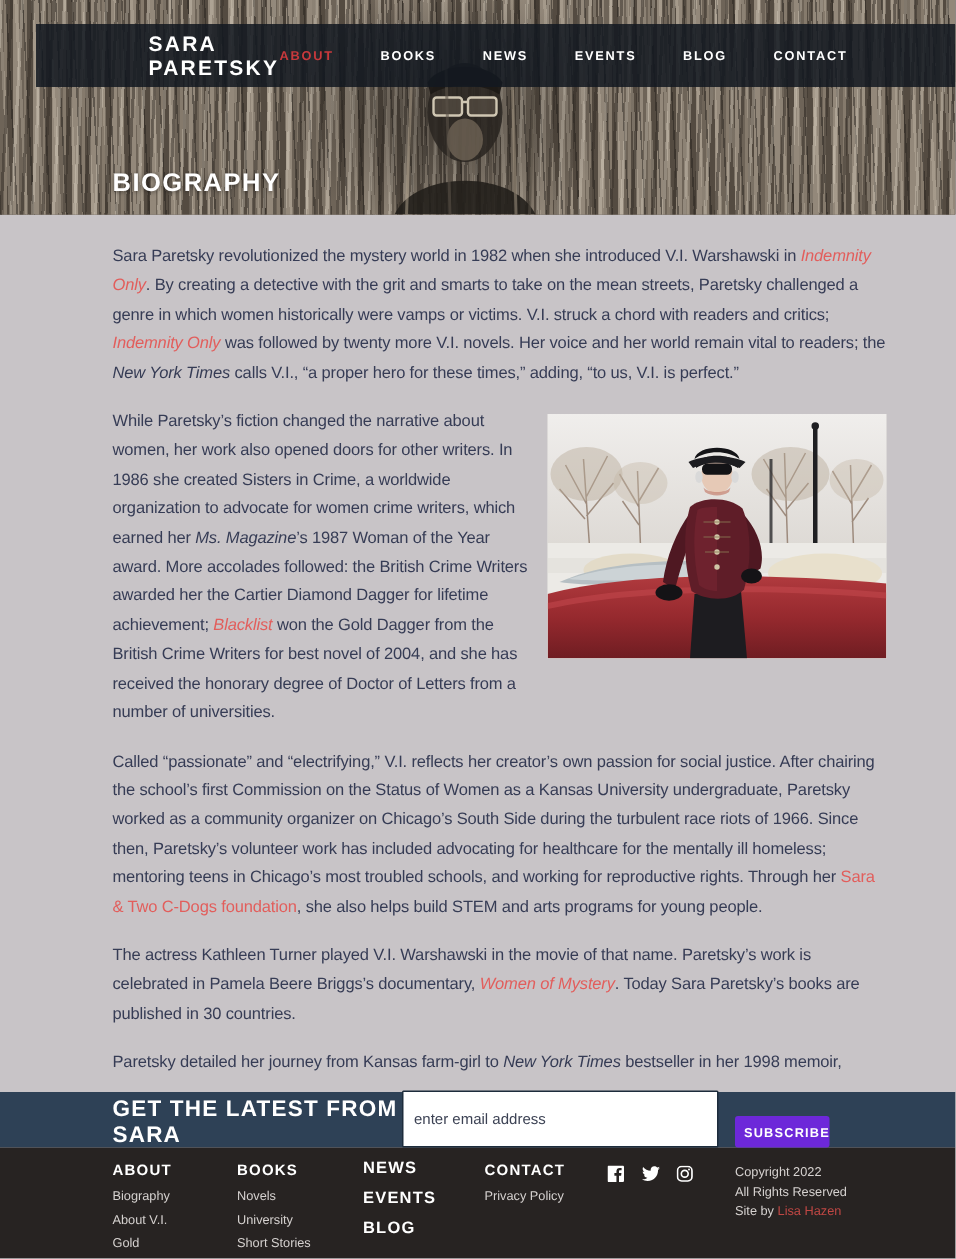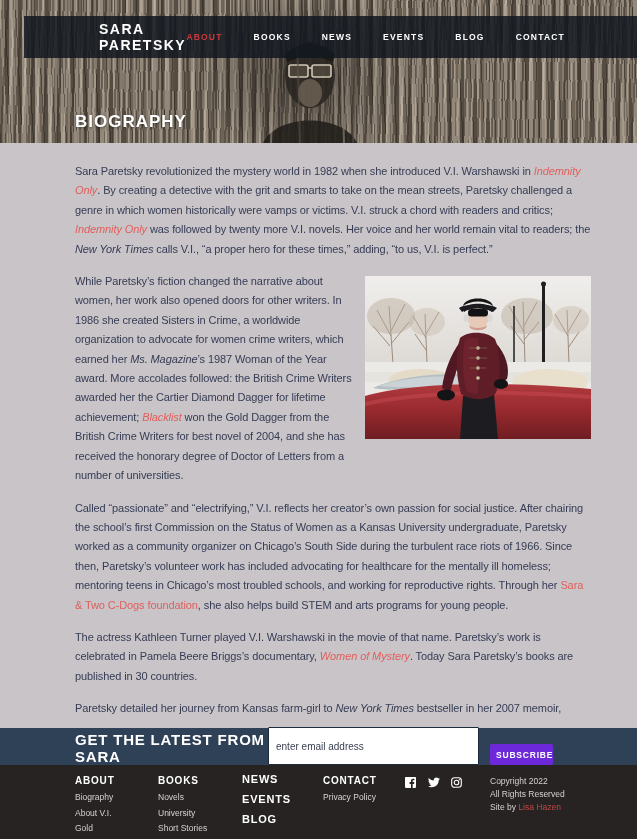--- a/index.html
+++ b/index.html
@@ -214,21 +214,21 @@
           <rect x="103" y="33" width="20" height="7.5" rx="3.5" fill="#131316"></rect>
           <path d="M99,33 C103,26 123,26 127,33 L127,36 C120,31 106,31 99,36 Z" fill="#17171a"></path>
           <path d="M98,30 C100,20 126,20 128,30 C120,24 106,24 98,30 Z" fill="#141417"></path>
           <path d="M94,32 C102,27 124,27 132,32 L128,36 C118,31 106,31 97,36 Z" fill="#1c1c20"></path>
         </svg>
       </figure>
 
       <p><span class="run plain">While Paretsky’s fiction changed the narrative about women, her work also opened doors for other writers. In 1986 she created Sisters in Crime, a worldwide organization to advocate for women crime writers, which earned her </span><span class="run em">Ms. Magazine</span><span class="run plain">’s 1987 Woman of the Year award. More accolades followed: the British Crime Writers awarded her the Cartier Diamond Dagger for lifetime achievement; </span><span class="run linkem">Blacklist</span><span class="run plain"> won the Gold Dagger from the British Crime Writers for best novel of 2004, and she has received the honorary degree of Doctor of Letters from a number of universities.</span></p>
       <p><span class="run plain">Called “passionate” and “electrifying,” V.I. reflects her creator’s own passion for social justice. After chairing the school’s first Commission on the Status of Women as a Kansas University undergraduate, Paretsky worked as a community organizer on Chicago’s South Side during the turbulent race riots of 1966. Since then, Paretsky’s volunteer work has included advocating for healthcare for the mentally ill homeless; mentoring teens in Chicago’s most troubled schools, and working for reproductive rights. Through her </span><span class="run link">Sara &amp; Two C-Dogs foundation</span><span class="run plain">, she also helps build STEM and arts programs for young people.</span></p>
       <p><span class="run plain">The actress Kathleen Turner played V.I. Warshawski in the movie of that name. Paretsky’s work is celebrated in Pamela Beere Briggs’s documentary, </span><span class="run linkem">Women of Mystery</span><span class="run plain">. Today Sara Paretsky’s books are published in 30 countries.</span></p>
-      <p><span class="run plain">Paretsky detailed her journey from Kansas farm-girl to </span><span class="run em">New York Times</span><span class="run plain"> bestseller in her 2007 memoir, </span></p>
+      <p><span class="run plain">Paretsky detailed her journey from Kansas farm-girl to </span><span class="run em">New York Times</span><span class="run plain"> bestseller in her 1998 memoir, </span></p>
 
     </article>
   </main>
 
   <section class="newsletter">
     <h2>GET THE LATEST FROM SARA</h2>
     <input type="text" placeholder="enter email address" style="">
     <button class="subscribe">SUBSCRIBE</button>
   </section>
 

